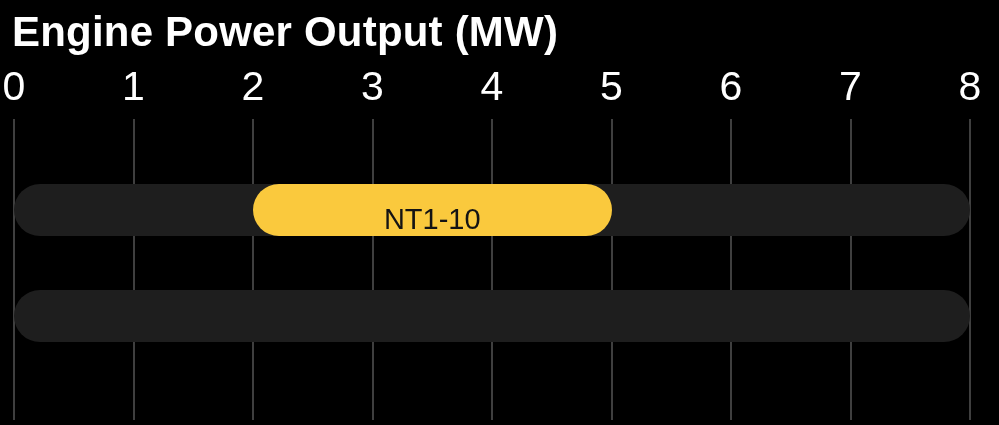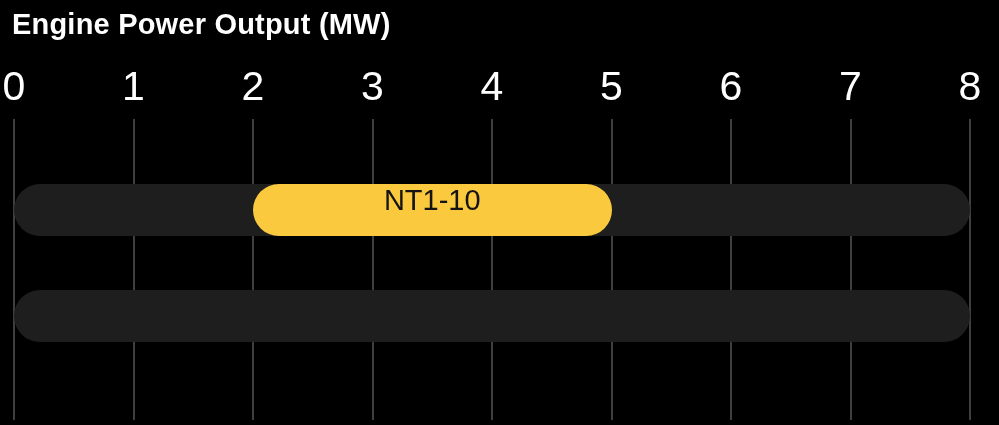--- a/index.html
+++ b/index.html
@@ -15,21 +15,21 @@
     position: relative;
   }
   .chart {
     position: absolute;
     inset: 0;
   }
   .chart-title {
     position: absolute;
     left: 12px;
     top: 8px;
-    font-size: 29px;
+    font-size: 42px;
     font-weight: 600;
     letter-spacing: 0.2px;
     color: var(--title-color, #fff);
     white-space: nowrap;
   }
   .plot {
     position: absolute;
     inset: 0;
   }
   .tick-label {
@@ -54,21 +54,21 @@
     height: 52px;
     border-radius: 26px;
     background: var(--track-color, #1e1e1e);
   }
   .bar {
     position: absolute;
     height: 52px;
     border-radius: 26px;
     background: var(--bar-fill, #fac93d);
     display: flex;
-    align-items: flex-start;
+    align-items: flex-end;
     justify-content: center;
   }
   .bar-label {
     font-size: 29px;
     font-weight: 500;
     color: var(--bar-text, #141414);
     white-space: nowrap;
   }
 </style>
 </head>

